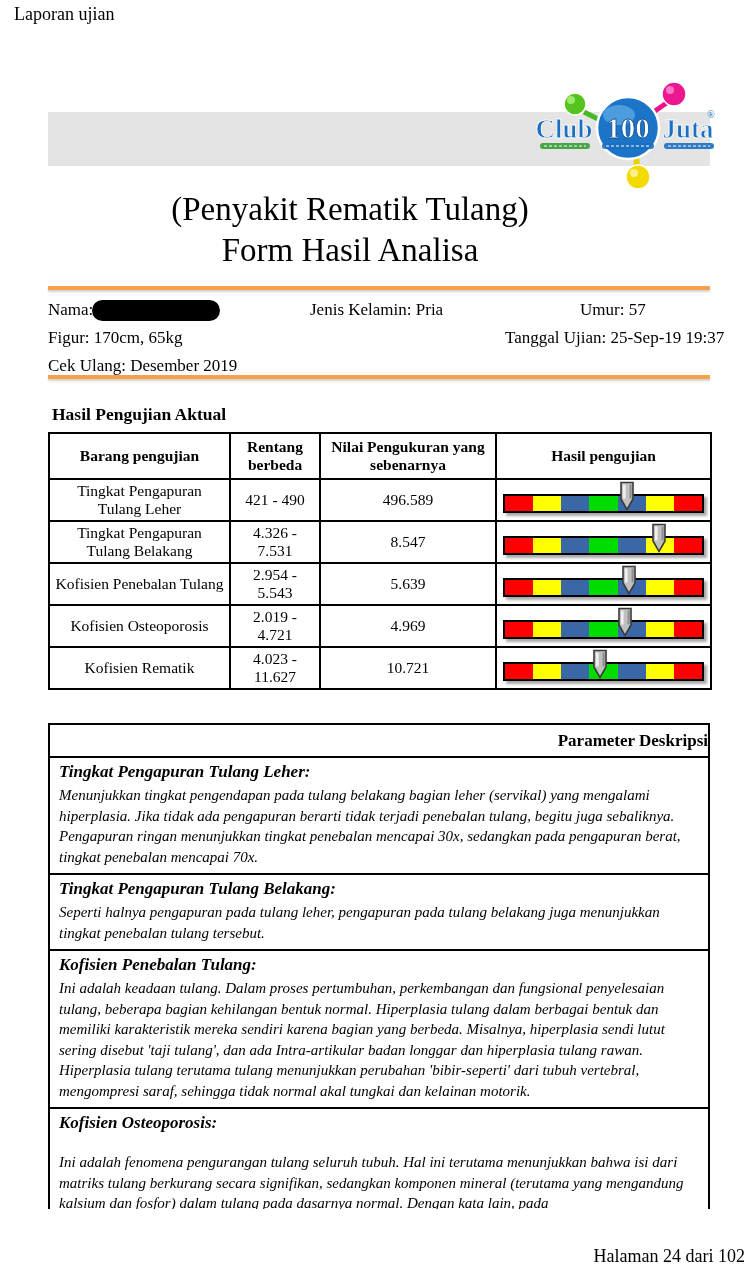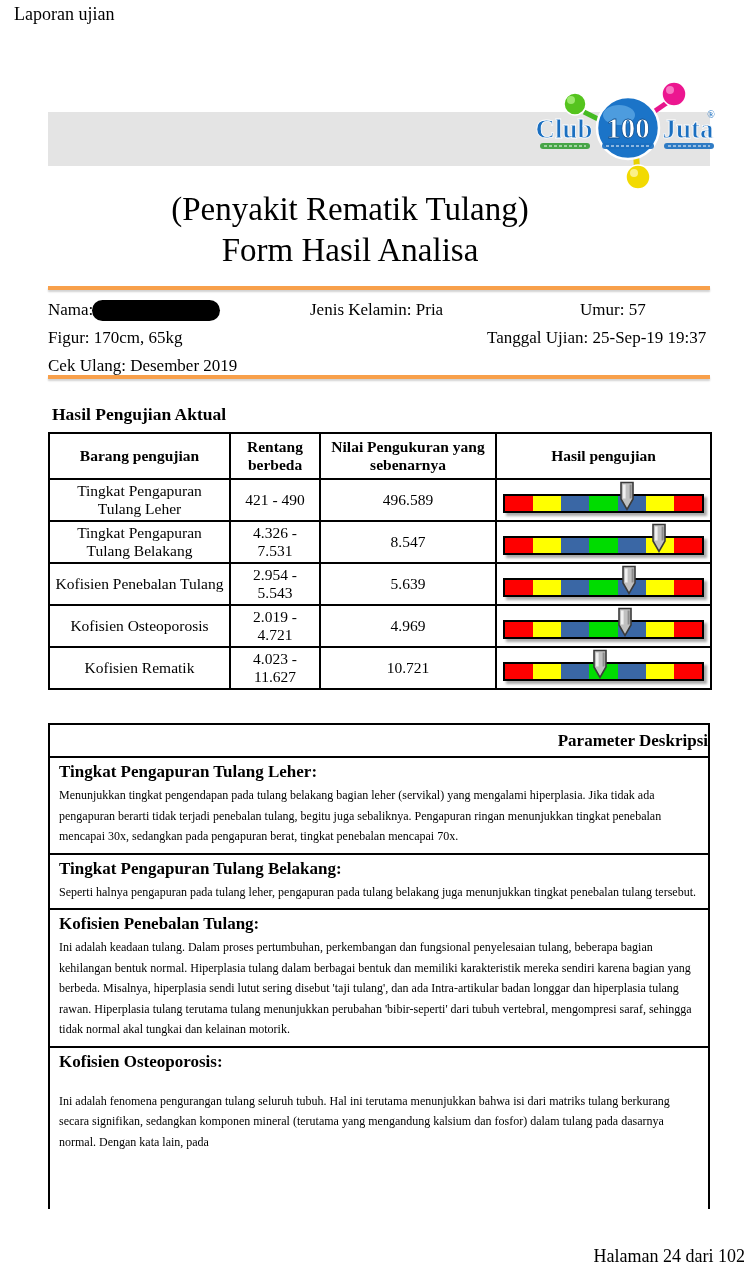--- a/index.html
+++ b/index.html
@@ -23,43 +23,43 @@
   .rule-1 { top: 286px; }
   .rule-2 { top: 375px; }
 
   .info { position: absolute; left: 48px; top: 297px; width: 706px; height: 78px; font-size: 17px; }
   .info span { position: absolute; white-space: nowrap; }
   .nama-label { left: 0; top: 3px; }
   .redact-bar { position: absolute; left: 44px; top: 3px; width: 128px; height: 21px; background: #000; border-radius: 11px; }
   .jenis-kelamin { left: 262px; top: 3px; }
   .umur { left: 532px; top: 3px; }
   .figur { left: 0; top: 31px; }
-  .tanggal { left: 439px; top: 31px; }
+  .tanggal { left: 457px; top: 31px; }
   .cek-ulang { left: 0; top: 59px; }
 
   .section-heading { position: absolute; left: 52px; top: 404px; font-size: 17.5px; font-weight: bold; }
 
   table.results { position: absolute; left: 48px; top: 432px; width: 662px; border-collapse: collapse; table-layout: fixed; }
   table.results th, table.results td {
     border: 2px solid #000; text-align: center; vertical-align: middle;
     font-size: 15.5px; padding: 2px 4px;
   }
   table.results th { font-weight: bold; height: 46px; line-height: 18px; }
   table.results td { height: 42px; line-height: 18px; }
 
   .rbar { position: relative; width: 201px; height: 19px; margin: 6px auto 0 auto; border: 2px solid #000; display: flex; box-shadow: 3px 3px 2.5px #a9a9a9; background: #fff; }
   .rbar .seg { flex: 1 1 0; height: 100%; }
   .marker { position: absolute; top: -15px; width: 20px; height: 31px; pointer-events: none; }
 
   .desc-table { position: absolute; left: 48px; top: 723px; width: 662px; height: 486px; border: 2px solid #000; border-bottom: none; overflow: hidden; }
   .desc-header { text-align: right; font-weight: bold; font-size: 17px; padding: 6px 0 5px 0; border-bottom: 2px solid #000; }
-  .desc-item { border-bottom: 2px solid #000; padding: 3px 9px 6px 9px; }
+  .desc-item { border-bottom: 2px solid #000; padding: 3px 9px 6px 9px; font-style: italic; }
   .desc-item:last-child { border-bottom: none; }
   .desc-title { font-weight: bold; font-size: 17px; line-height: 22px; }
-  .desc-body { font-size: 12px; line-height: 20.5px; margin-top: 2px; }
+  .desc-body { font-size: 15px; line-height: 20.5px; margin-top: 2px; }
   .desc-item:last-child .desc-body { margin-top: 18px; }
 
   .footer { position: absolute; right: 9px; top: 1246px; font-size: 18px; }
 </style>
 </head>
 <body>
 
 <div class="page">
 
   <div class="report-label">Laporan ujian</div>

